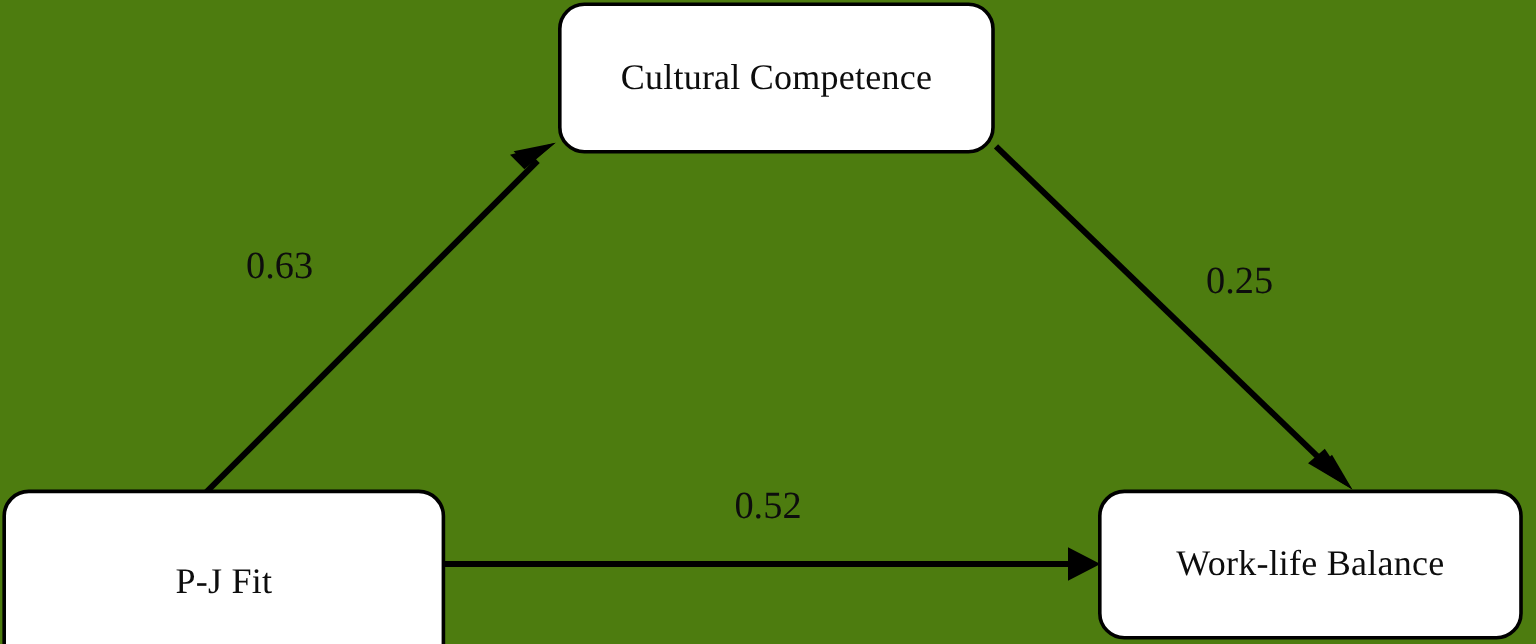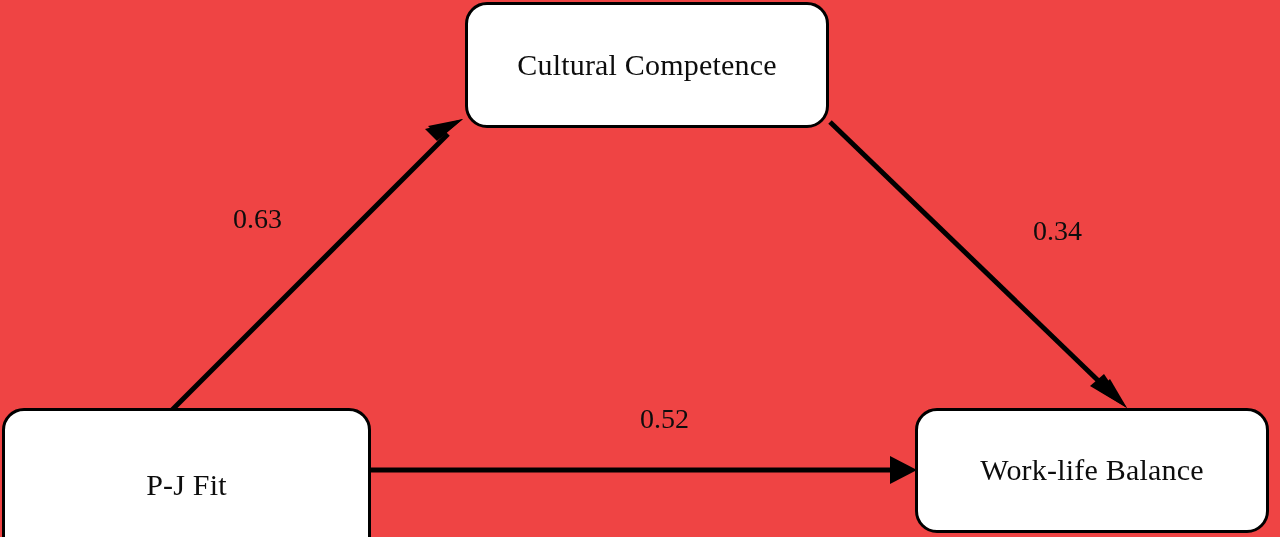--- a/index.html
+++ b/index.html
@@ -9,21 +9,21 @@
     background: #ffffff;
   }
   body {
     font-family: "Liberation Serif", "DejaVu Serif", serif;
     -webkit-font-smoothing: antialiased;
   }
   #diagram-canvas {
     position: relative;
     width: 1280px;
     height: 537px;
-    background: #ef4444;
+    background: #4d7c0f;
     overflow: hidden;
     text-decoration: underline;
   }
   #diagram-svg {
     position: absolute;
     top: 0;
     left: 0;
     width: 1280px;
     height: 537px;
     display: block;
@@ -64,26 +64,25 @@
   #node-work-life-balance {
     left: 915px;
     top: 408px;
     width: 354px;
     height: 125px;
     justify-content: center;
   }
   .path-label {
     position: absolute;
     font-family: "Liberation Serif", "DejaVu Serif", serif;
-    font-size: 28px;
+    font-size: 32px;
     color: #0d0d0d;
     white-space: nowrap;
     z-index: 4;
     user-select: none;
-    margin-left: 28px;
   }
   #label-a-path {
     left: 205px;
     top: 203px;
   }
   #label-b-path {
     left: 1005px;
     top: 215px;
   }
   #label-c-path {
@@ -124,17 +123,17 @@
   <div class="node-box" id="node-pj-fit">
     <span class="node-label">P-J Fit</span>
   </div>
 
   <div class="node-box" id="node-work-life-balance">
     <span class="node-label">Work-life Balance</span>
   </div>
 
   <div class="path-label" id="label-a-path">0.63</div>
 
-  <div class="path-label" id="label-b-path">0.34</div>
+  <div class="path-label" id="label-b-path">0.25</div>
 
   <div class="path-label" id="label-c-path">0.52</div>
 
 </div>
 
 </body></html>

